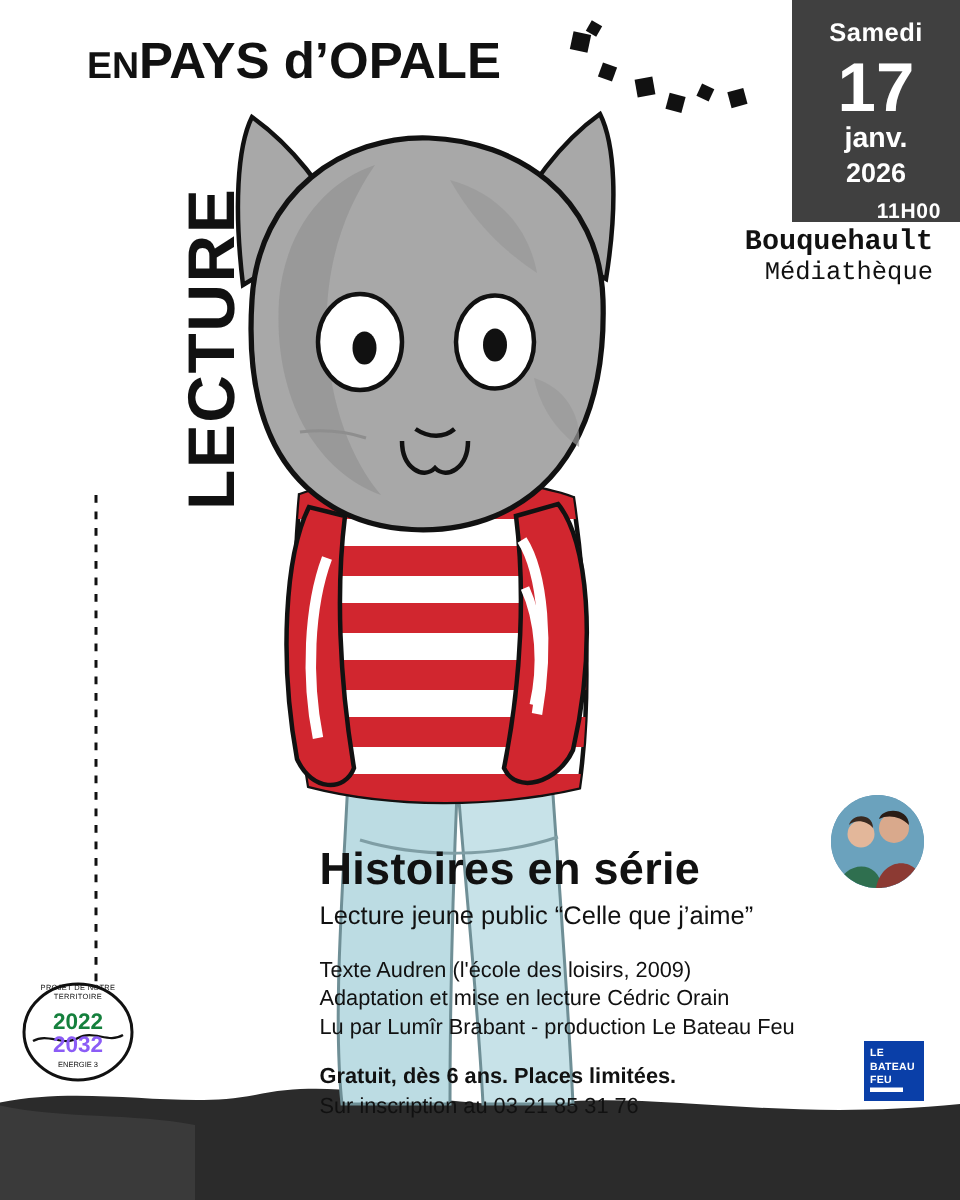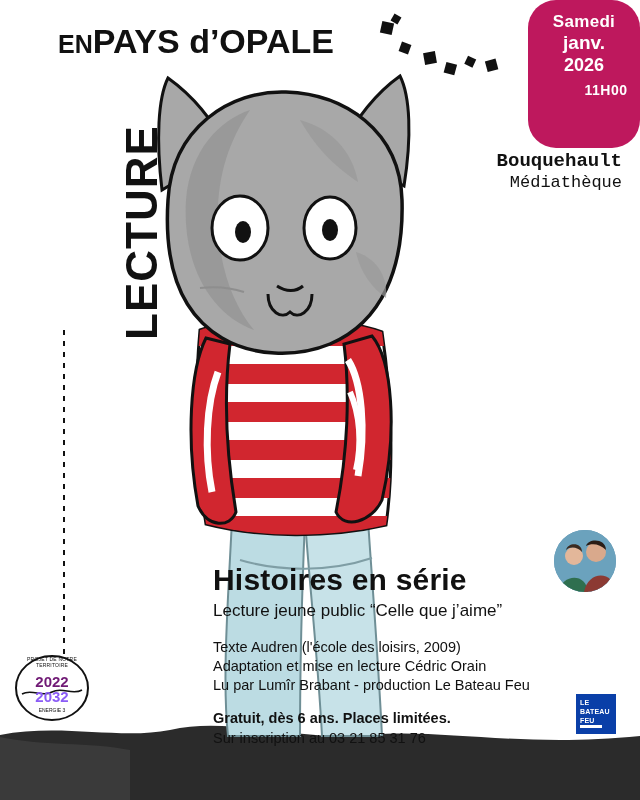--- a/index.html
+++ b/index.html
@@ -61,24 +61,23 @@
     font-size: 25px;
   }
 
   
   .date-panel {
     position: absolute;
     right: 0;
     top: 0;
     width: 112px;
     height: 148px;
-    background: #be185d;
+    background: #404040;
     color: #ffffff;
     text-align: center;
-    border-radius: 28px;
   }
   .date-panel .day-word {
     font-size: 17px;
     font-weight: bold;
     margin-top: 12px;
     letter-spacing: .3px;
   }
   .date-panel .day-num {
     font-size: 46px;
     font-weight: bold;
@@ -208,21 +207,21 @@
     width: 76px;
     height: 76px;
   }
   .stamp .t1 {
     position: absolute;
     left: 0; top: 24px;
     width: 76px;
     text-align: center;
     font-size: 15px;
     font-weight: bold;
-    color: #701a75;
+    color: #15803d;
     line-height: 15px;
   }
   .stamp .t2 {
     position: absolute;
     left: 0; top: 39px;
     width: 76px;
     text-align: center;
     font-size: 15px;
     font-weight: bold;
     color: #8b5cf6;
@@ -323,20 +322,21 @@
 
   <div class="vertical-title">LECTURE</div>
   <div class="dotted-line"></div>
 
   <div class="top-title">
     <span class="small">EN</span><span>PAYS</span> <span>d’OPALE</span>
   </div>
 
   <div class="date-panel">
     <div class="day-word">Samedi</div>
+    <div class="day-num">17</div>
     <div class="month">janv.</div>
     <div class="year">2026</div>
     <div class="hour">11H00</div>
   </div>
 
   <div class="venue">
     <div class="city">Bouquehault</div>
     <div class="place">Médiathèque</div>
   </div>
 

